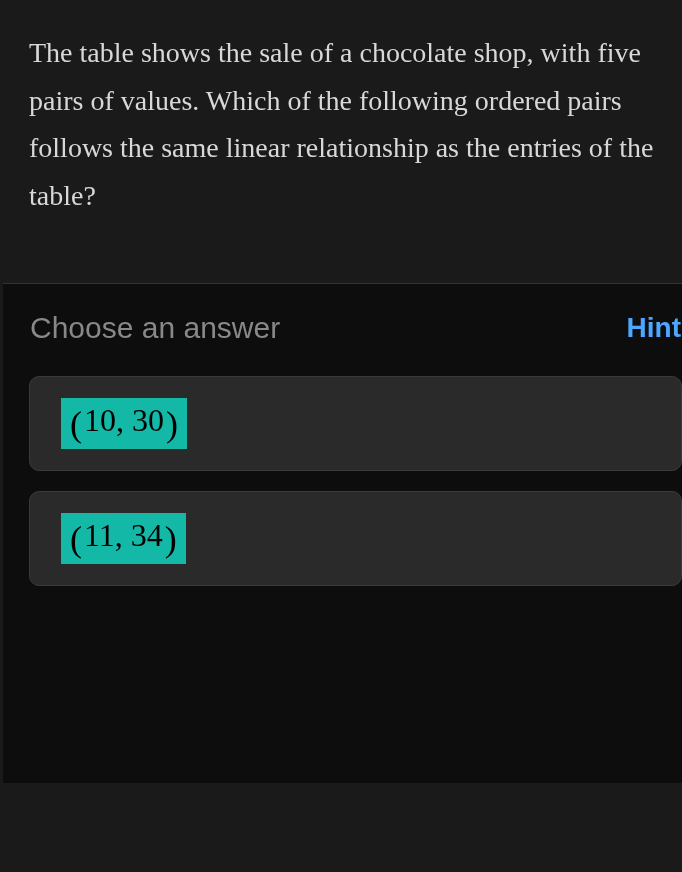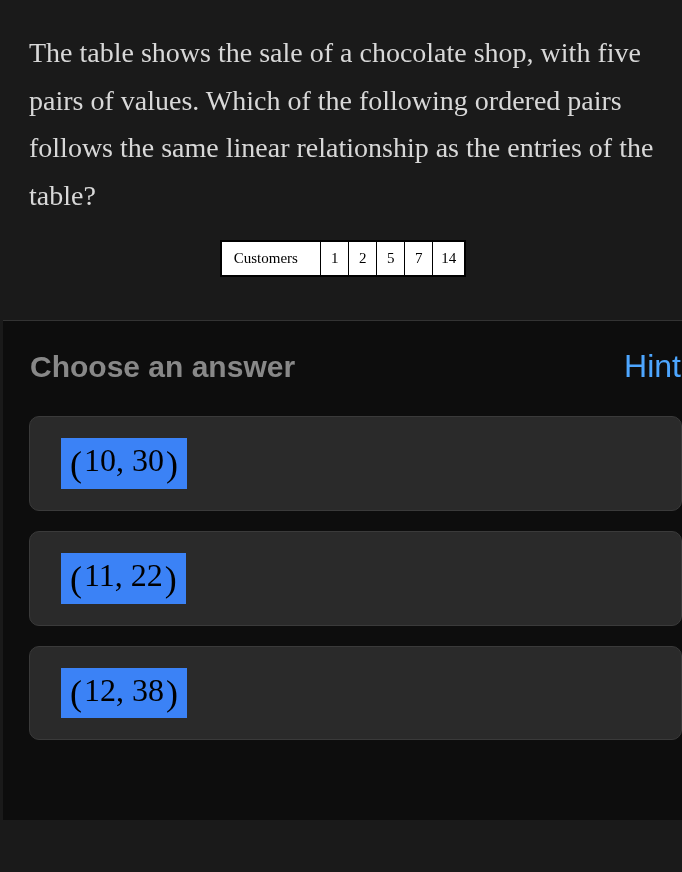--- a/index.html
+++ b/index.html
@@ -59,84 +59,73 @@
     }
     .answer-header {
       display: flex;
       justify-content: space-between;
       align-items: center;
       margin-bottom: 30px;
       padding-right: 0;
     }
     .choose-label {
       font-size: 30px;
-      font-weight: bold;
+      font-weight: normal;
       color: #888888;
       font-family: -apple-system, BlinkMacSystemFont, 'Segoe UI', sans-serif;
     }
     .hint-link {
-      font-size: 32px;
-      font-weight: normal;
+      font-size: 28px;
+      font-weight: bold;
       color: #4da6ff;
       font-family: -apple-system, BlinkMacSystemFont, 'Segoe UI', sans-serif;
     }
     .answer-option {
       background: #2a2a2a;
       border-radius: 10px;
       padding: 20px 30px;
       margin-bottom: 20px;
       cursor: pointer;
       border: 1px solid #3a3a3a;
     }
     .pair-box {
-      background: #3b82f6;
+      background: #14b8a6;
       color: #000000;
       display: inline-block;
       padding: 4px 8px;
       font-family: 'Times New Roman', serif;
       font-size: 32px;
     }
     .paren {
       font-size: 36px;
       vertical-align: middle;
     }
   </style>
 </head>
 <body>
 
 <div class="question-section">
   <div class="question-text">The table shows the sale of a chocolate shop, with five pairs of values. Which of the following ordered pairs follows the same linear relationship as the entries of the table?</div>
 
   <div class="table-container">
     <table class="data-table">
       <tbody>
-          <tr>
-        <td class="label-cell">Customers</td>
-        <td class="value-cell">1</td>
-        <td class="value-cell">2</td>
-        <td class="value-cell">5</td>
-        <td class="value-cell">7</td>
-        <td class="value-cell">14</td>
-      </tr>
     </tbody>
       </table>
   </div>
 </div>
 
 <div class="answer-section">
   <div class="answer-header">
     <div class="choose-label">Choose an answer</div>
     <div class="hint-link">Hint</div>
   </div>
 
   <div class="answer-option">
     <span class="pair-box"><span class="paren">(</span><span>10, 30</span><span class="paren">)</span></span>
   </div>
 
 
   <div class="answer-option">
-    <span class="pair-box"><span class="paren">(</span><span>11, 22</span><span class="paren">)</span></span>
+    <span class="pair-box"><span class="paren">(</span><span>11, 34</span><span class="paren">)</span></span>
   </div>
 
-  <div class="answer-option">
-    <span class="pair-box"><span class="paren">(</span><span>12, 38</span><span class="paren">)</span></span>
-  </div>
 </div>
 
 </body></html>

